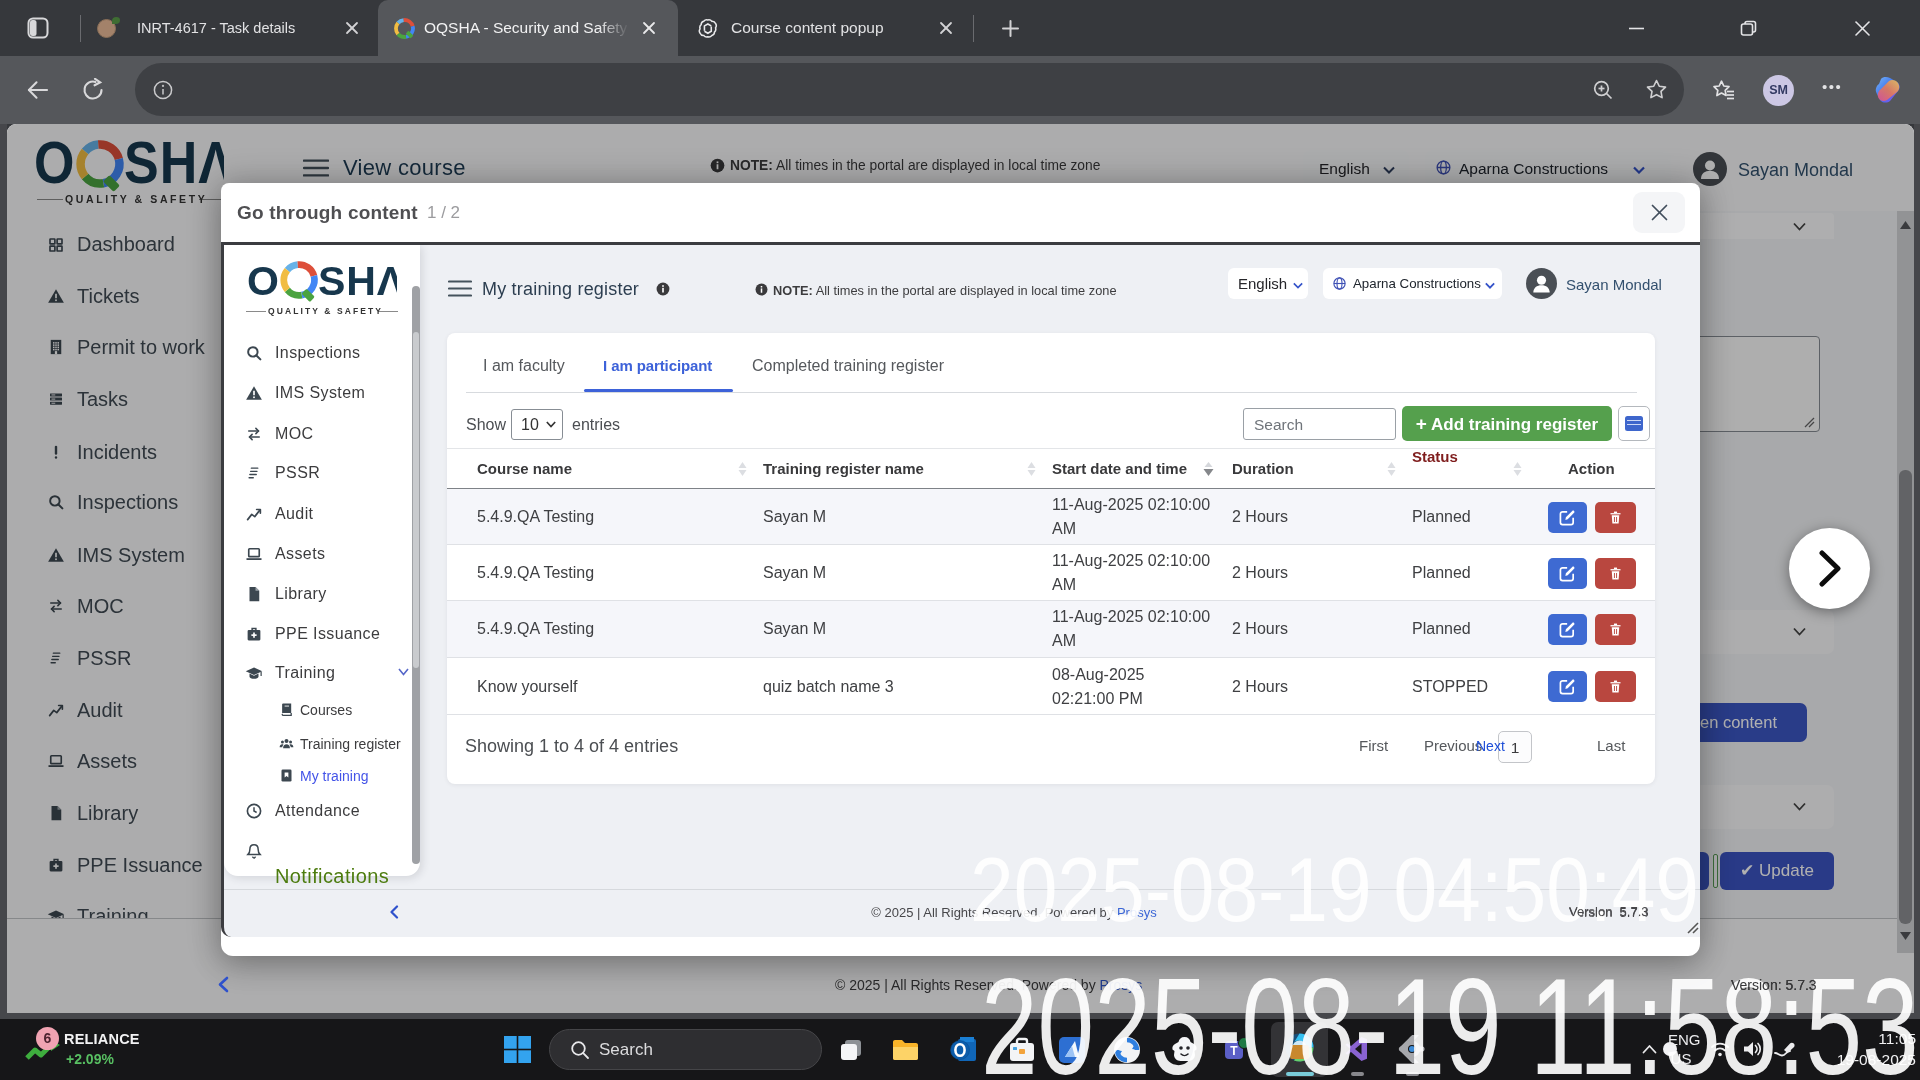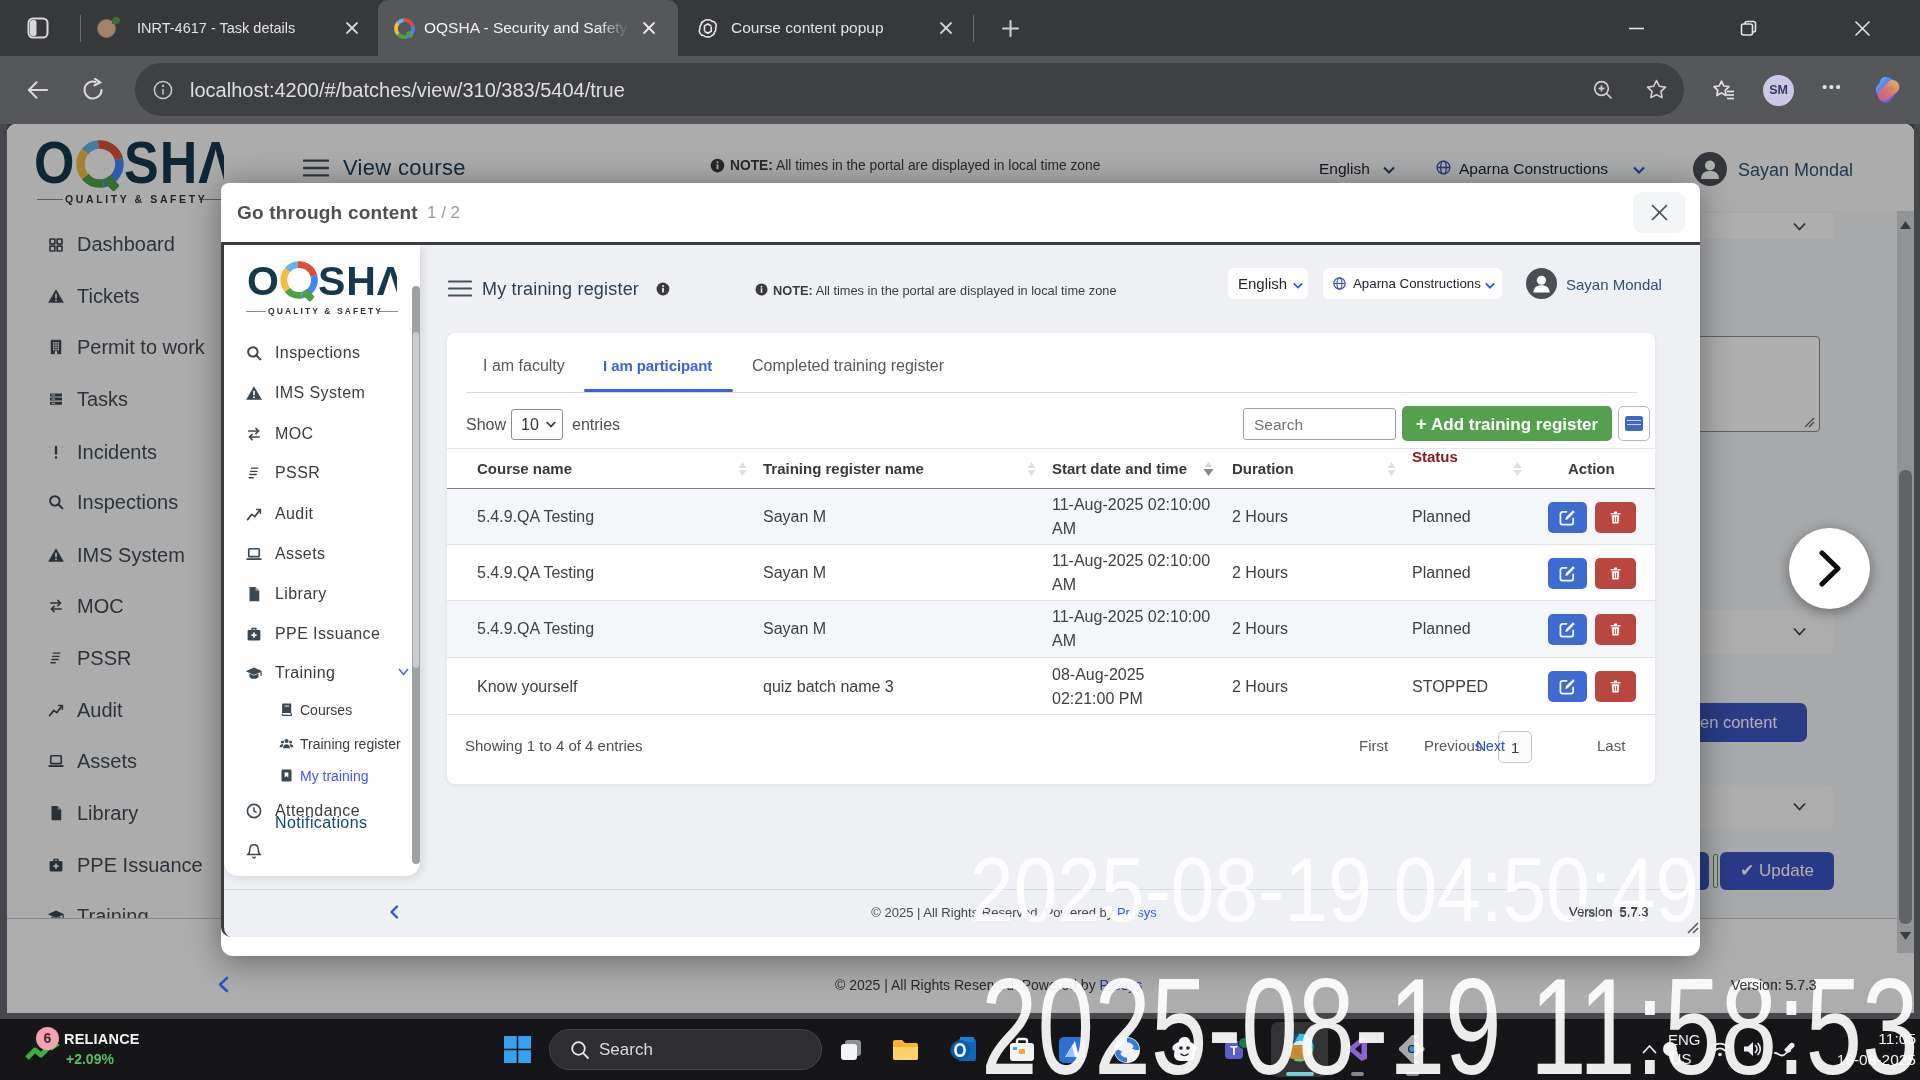--- a/index.html
+++ b/index.html
@@ -235,21 +235,20 @@
       </g>
     </svg>
  <div class="a" style="left:135px;top:7px;width:1549px;height:53px;border-radius:27px;background:#3e4044"></div>
  <svg class="a" style="left:153px;top:24px" width="20" height="20" viewBox="0 0 20 20">
       <g stroke="#cacacc" stroke-width="1.5" fill="none">
         <circle cx="10" cy="10" r="8.6"></circle>
         <line x1="10" y1="9" x2="10" y2="14.5"></line>
         <circle cx="10" cy="5.9" r="0.4"></circle>
       </g>
     </svg>
- <div class="a" style="left:190px;top:21px;width:900px;height:26px;line-height:26px;font-size:20px;color:#dfdfe1;white-space:nowrap">localhost:4200/#/batches/view/310/383/5404/true</div>
  <svg class="a" style="left:1592px;top:23px" width="22" height="22" viewBox="0 0 22 22">
       <g stroke="#cfcfd1" stroke-width="1.7" fill="none">
         <circle cx="9.5" cy="9.5" r="6.8"></circle>
         <line x1="14.5" y1="14.5" x2="19.5" y2="19.5"></line>
         <line x1="9.5" y1="6.5" x2="9.5" y2="12.5"></line>
         <line x1="6.5" y1="9.5" x2="12.5" y2="9.5"></line>
       </g>
     </svg>
  <svg class="a" style="left:1645px;top:22px" width="23" height="23" viewBox="0 0 24 24">
       <path d="M12 2.6 L14.9 8.6 L21.4 9.5 L16.7 14 L17.8 20.5 L12 17.4 L6.2 20.5 L7.3 14 L2.6 9.5 L9.1 8.6 Z" fill="none" stroke="#cfcfd1" stroke-width="1.7" stroke-linejoin="round"></path>
@@ -515,21 +514,21 @@
         <use href="#i-mytr"></use>
       </svg>
       <div class="a" style="left:76px;top:521px;height:20px;line-height:20px;font-size:14px;color:#4353e8">My training</div>
 <svg class="a ic" style="left:21px;top:557px" width="18" height="18">
         <use href="#i-clock"></use>
       </svg>
       <div class="a" style="left:51px;top:555px;height:22px;line-height:22px;font-size:16px;letter-spacing:0.4px;color:#3c3c3e">Attendance</div>
 <svg class="a ic" style="left:21px;top:597px" width="18" height="18">
         <use href="#i-bell"></use>
       </svg>
-      <div class="a" style="left:51px;top:567px;height:22px;line-height:22px;font-size:16px;letter-spacing:0.4px;color:#0c4a6e">Notifications</div>
+      <div class="a" style="left:51px;top:620px;height:22px;line-height:22px;font-size:20px;letter-spacing:0.4px;color:#4d7c0f">Notifications</div>
 
   <svg class="a" style="left:174px;top:423px" width="11" height="8" viewBox="0 0 11 8">
         <path d="M1 1 L5.5 6.5 L10 1" fill="none" stroke="#5667c9" stroke-width="1.6"></path>
       </svg>
   <div class="a" style="left:187.5px;top:41.5px;width:8.5px;height:578px;background:#9fa1a5;border-radius:4px"></div>
   <div class="a" style="left:189px;top:87px;width:5.5px;height:336px;background:#c9cbce;border-radius:3px"></div>
   <svg class="a" style="left:164px;top:660px" width="12" height="14" viewBox="0 0 12 14">
         <path d="M9 1.5 L3.5 7 L9 12.5" fill="none" stroke="#2e51cc" stroke-width="2.2" stroke-linecap="round" stroke-linejoin="round"></path>
       </svg>
 
@@ -681,21 +680,21 @@
         <svg style="margin:7px auto 0" width="17" height="17">
           <use href="#i-edit"></use>
         </svg>
       </div>
       <div class="a" style="left:1371px;top:426.7px;width:41px;height:31px;background:#b9473f;border-radius:5px">
         <svg style="margin:8px auto 0" width="15" height="15">
           <use href="#i-trash"></use>
         </svg>
       </div>
 
-  <div class="a" style="left:241px;top:490px;height:22px;line-height:22px;font-size:15px;color:#4b4e52">Showing 1 to 4 of 4 entries</div>
+  <div class="a" style="left:241px;top:490px;height:22px;line-height:22px;font-size:18px;color:#4b4e52">Showing 1 to 4 of 4 entries</div>
   <div class="a" style="left:1135px;top:490px;height:22px;line-height:22px;font-size:15px;color:#55585c">First</div>
   <div class="a" style="left:1200px;top:490px;height:22px;line-height:22px;font-size:15px;color:#55585c">Previous</div>
   <div class="a" style="left:1274px;top:486.5px;width:34px;height:32px;border:1.2px solid #c3c5c9;border-radius:5px;background:#fcfcfd;text-align:center;line-height:32px;font-size:15.5px;color:#3c3c3e">1</div>
   <div class="a" style="left:1252px;top:490px;height:22px;line-height:22px;font-size:14px;color:#1d4ed8">Next</div>
   <div class="a" style="left:1373px;top:490px;height:22px;line-height:22px;font-size:15px;color:#55585c">Last</div>
 
   <div class="a" style="left:0;top:644px;width:1476px;height:1px;background:#d6d9dd"></div>
   <div class="a" style="left:560px;top:660px;width:460px;height:16px;line-height:16px;font-size:13px;color:#47474a;text-align:center">© 2025 | All Rights Reserved. Powered by <span style="color:#3b66d6">Prosys</span></div>
   <div class="a" style="left:1345px;top:660px;height:16px;line-height:16px;font-size:13px;color:#47474a">Version&nbsp; 5.7.3</div>
   <svg class="a" style="left:1462px;top:676px" width="13" height="13" viewBox="0 0 13 13">

